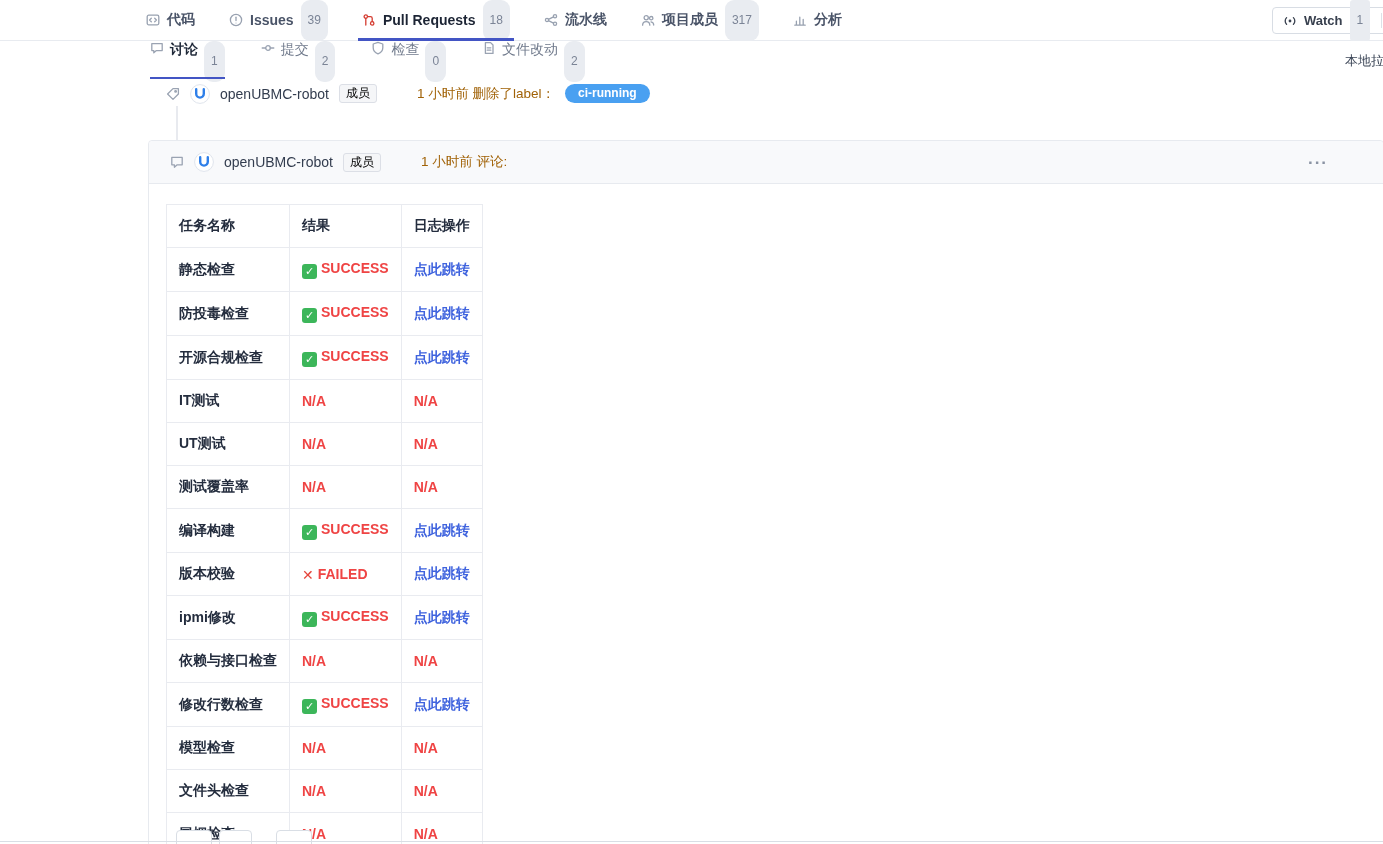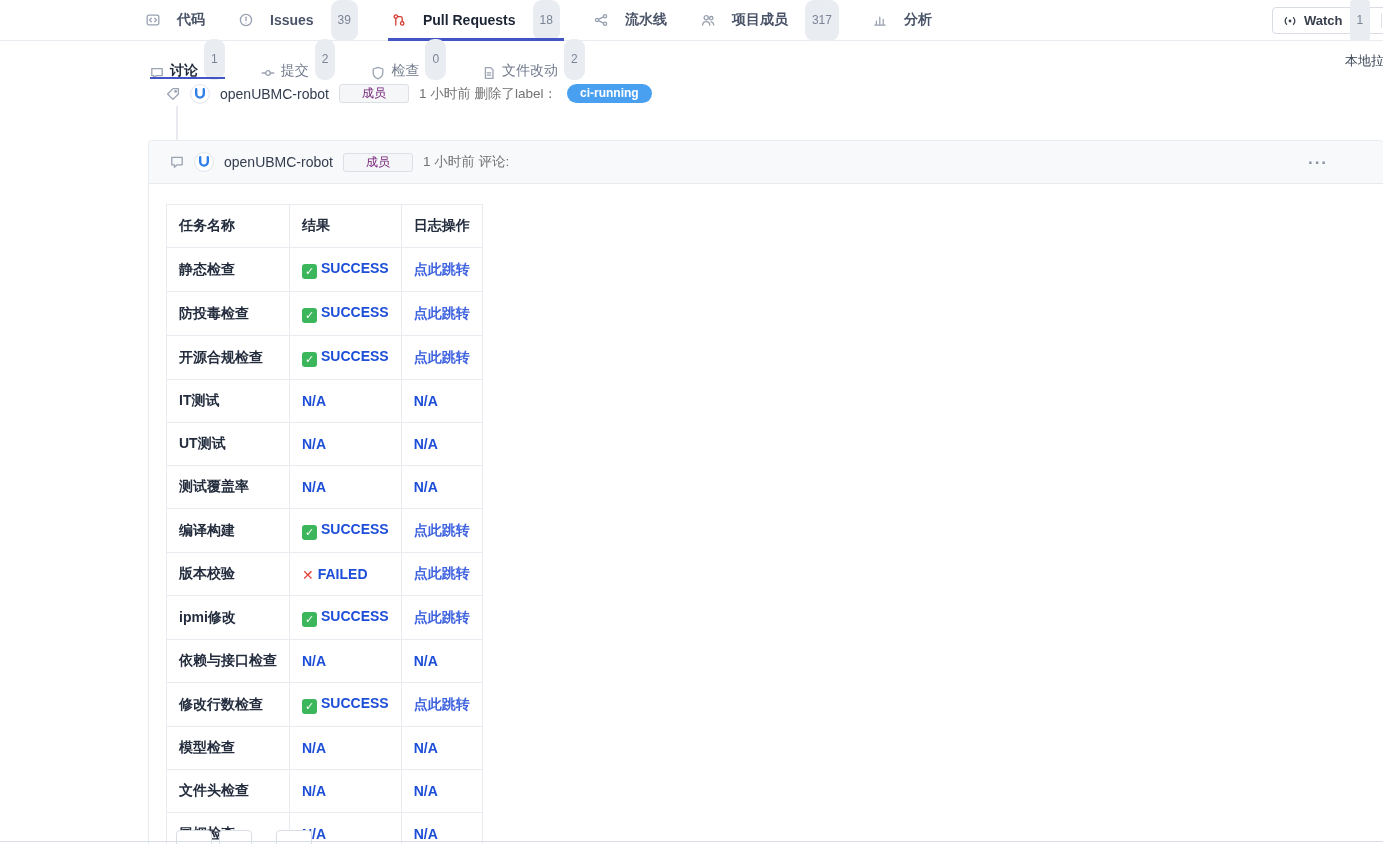--- a/index.html
+++ b/index.html
@@ -9,21 +9,21 @@
     background:#ffffff; color:#2c3545; position:relative; overflow:hidden;
   }
 
   
   .topnav {
     position:absolute; top:0; left:0; width:100%; height:41px;
     background:#fff; border-bottom:1px solid #e8ebf0;
     display:flex; align-items:center; padding-left:146px; gap:34px;
   }
   .nav-item {
-    display:flex; align-items:center; gap:17px; height:41px;
+    display:flex; align-items:center; gap:7px; height:41px;
     font-size:14px; font-weight:600; color:#4a5468; cursor:pointer; position:relative;
     white-space:nowrap;
   }
   .nav-item .nicon { display:flex; color:#98a1b0; }
   .nav-item .nicon.red { color:#d43b30; }
   .nav-item.active { color:#1c2434; }
   .nav-item.active::after {
     content:""; position:absolute; left:-4px; right:-4px; bottom:0; height:3px; background:#4355c4;
   }
   .badge {
@@ -40,21 +40,21 @@
   .watch .wicon { display:flex; color:#39414f; }
   .watch .wbadge { border-radius:3px; }
   .watch .wsep { width:1px; height:15px; background:#dde1e8; margin-left:4px; }
 
   
   .tabrow {
     position:absolute; top:41px; left:0; width:100%; height:39px;
     display:flex; align-items:center; padding-left:150px; gap:36px;
   }
   .tab {
-    display:flex; align-items:flex-end; gap:6px; height:39px; position:relative;
+    display:flex; align-items:flex-start; gap:6px; height:39px; position:relative;
     font-size:14px; color:#707a8c; cursor:pointer; white-space:nowrap;
   }
   .tab .ticon { display:flex; color:#9aa3b2; }
   .tab.active { color:#1f2838; font-weight:700; }
   .tab.active::after {
     content:""; position:absolute; left:0; right:0; bottom:1px; height:2px; background:#4355c4;
   }
   .tabrow-right {
     position:absolute; top:52px; left:1345px; width:42px; overflow:hidden;
     font-size:13px; color:#3c4657; white-space:nowrap; cursor:pointer;
@@ -62,24 +62,24 @@
 
   
   .event-row {
     position:absolute; top:83px; left:166px; height:21px;
     display:flex; align-items:center; gap:10px; white-space:nowrap;
   }
   .gicon { display:flex; color:#9aa3b2; }
   .avatar { display:flex; width:20px; height:20px; }
   .uname { font-size:14px; font-weight:400; color:#333d4f; cursor:pointer; }
   .member-badge {
-    font-size:12px; color:#701a75; background:#f5f6f8;
-    border:1px solid #dcdfe6; border-radius:3px; padding:0 22px; line-height:17px;
-  }
-  .gray-text { font-size:13.5px; color:#737373; }
+    font-size:12px; color:#000000; background:#f5f6f8;
+    border:1px solid #dcdfe6; border-radius:3px; padding:0 6px; line-height:17px;
+  }
+  .gray-text { font-size:13.5px; color:#a16207;margin-left:30px; }
   .label-pill {
     background:#49a0f1; color:#fff; font-size:12px; font-weight:700;
     border-radius:10px; padding:2px 13px; line-height:15px; cursor:pointer;text-align:right;
   }
   .connector { position:absolute; left:176px; top:106px; width:2px; height:34px; background:#e8eaef; }
 
   
   .card {
     position:absolute; left:148px; top:140px; width:1236px; height:722px;
     background:#fff; border:1px solid #e7eaef; border-radius:4px;
@@ -96,21 +96,21 @@
   .card-body { padding:20px 0 0 17px; }
 
   
   .ci-table { border-collapse:collapse; table-layout:fixed; }
   .ci-table th, .ci-table td {
     border:1px solid #e9ebf0; height:39px; padding:12px 12px;
     text-align:left; vertical-align:middle; font-size:14px; white-space:nowrap;
   }
   .ci-table th { font-weight:700; color:#242d3e; }
   .c-name { font-weight:700; color:#242d3e; }
-  .res-text { font-weight:700; color:#1d4ed8; }
+  .res-text { font-weight:700; color:#ef4444; }
   .ok-icon {
     display:inline-block; width:15px; height:15px; margin-right:4px;
     background:#3cb65a; color:#fff; border-radius:3px;
     font-size:11px; line-height:15px; text-align:center; font-weight:700;
     vertical-align:-2px;
   }
   .fail-icon {
     display:inline-block; margin-right:4px; color:#e5443b;
     font-size:14px; font-weight:900; vertical-align:-1px;
   }

